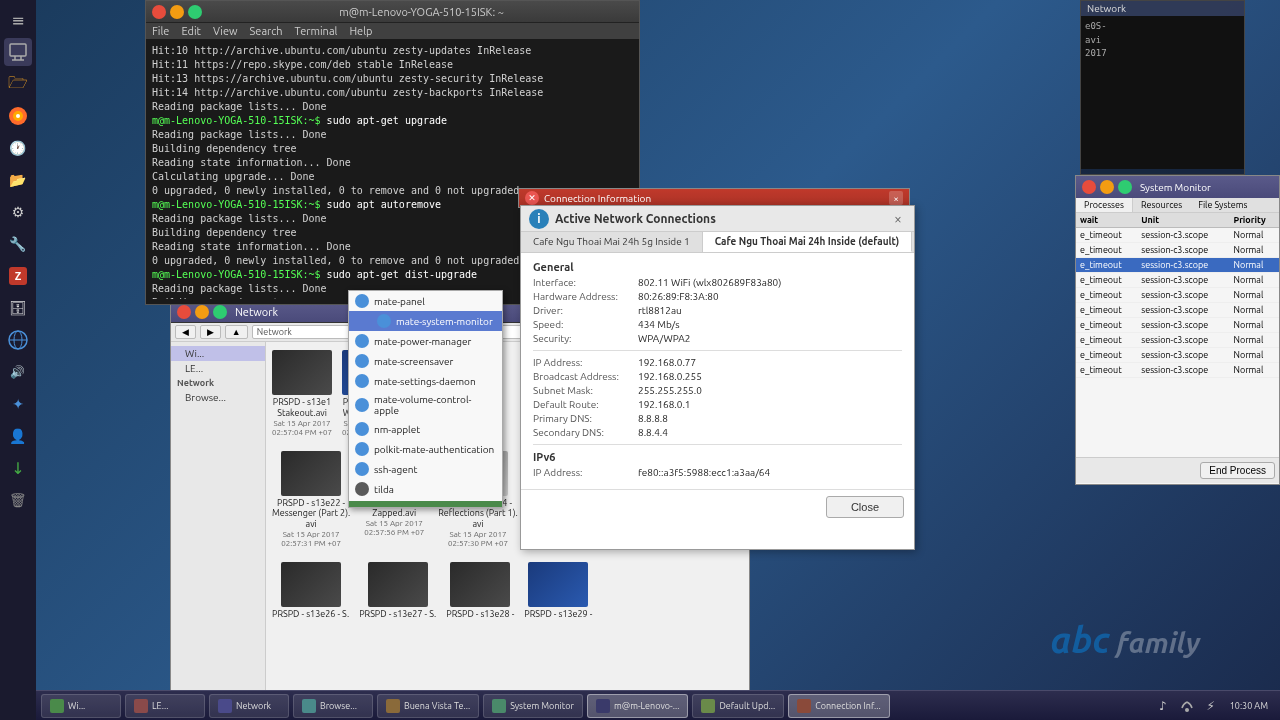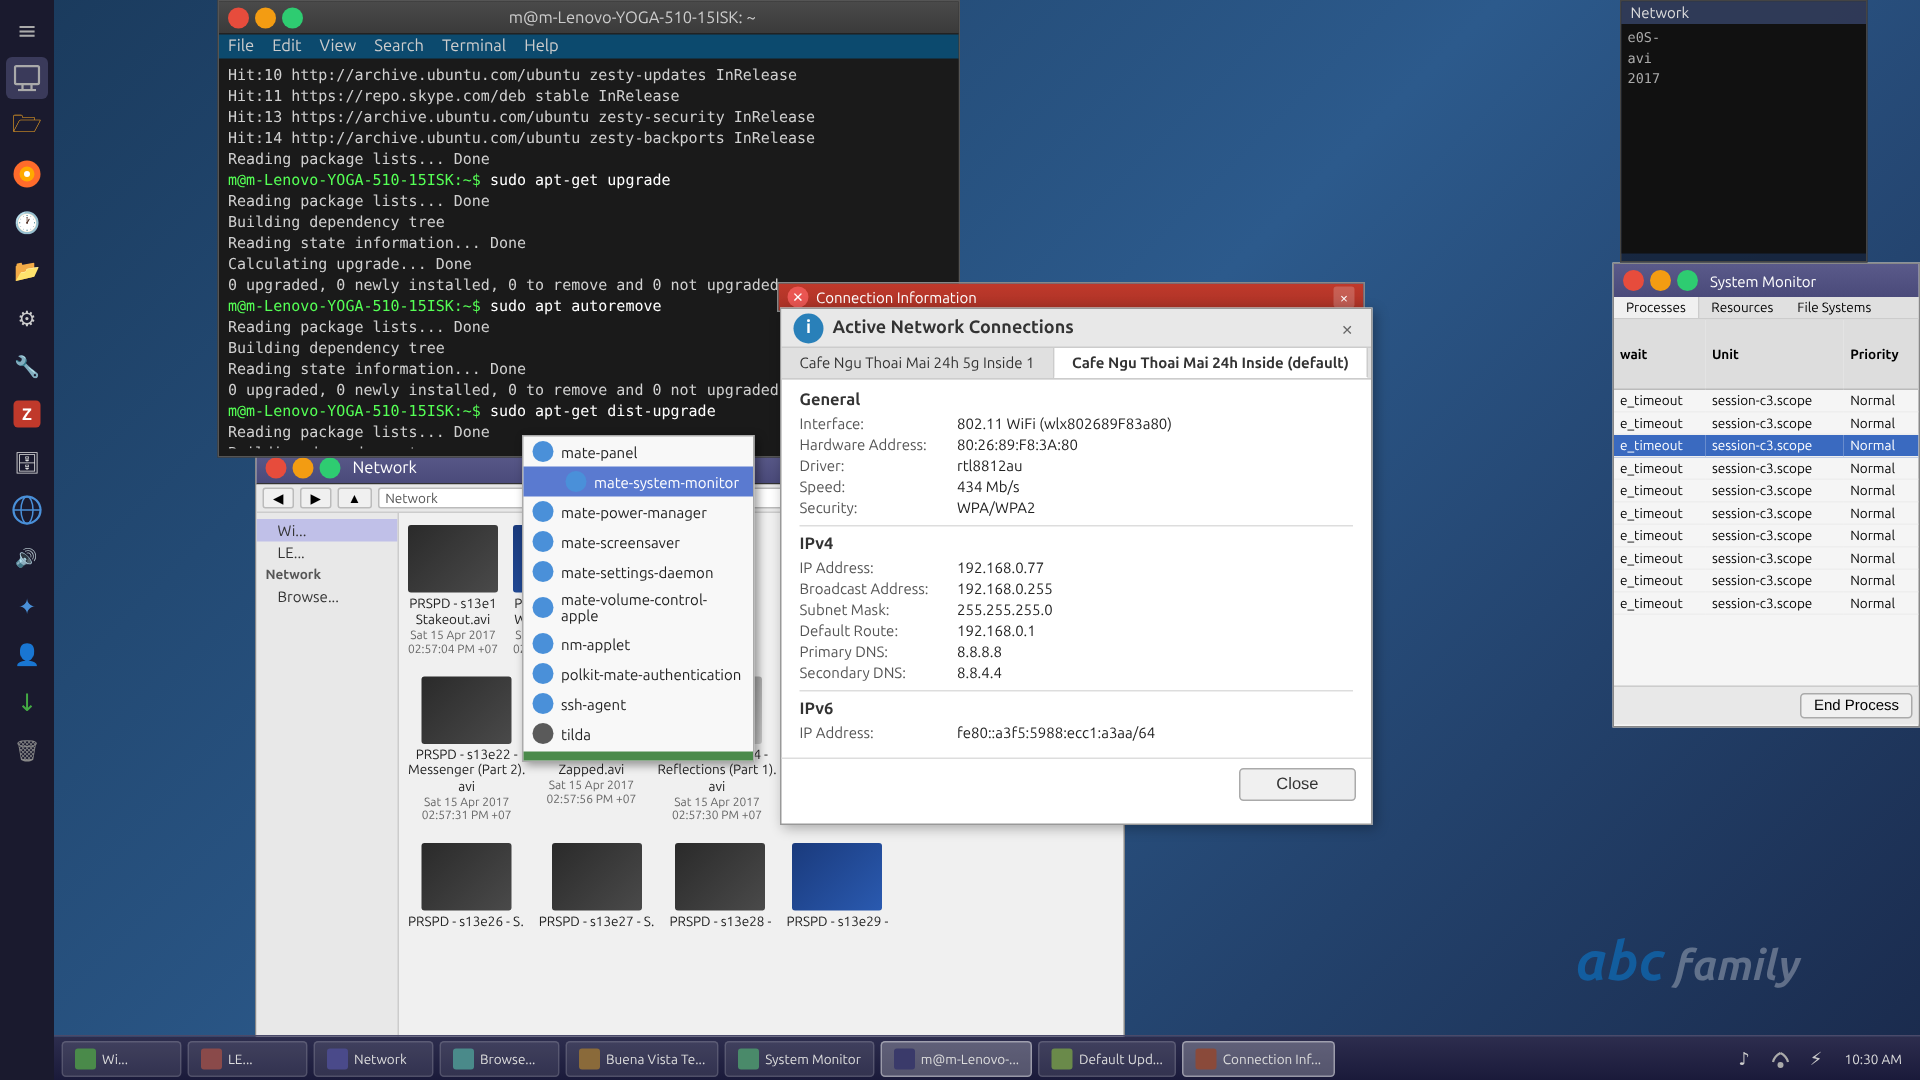--- a/index.html
+++ b/index.html
@@ -93,21 +93,21 @@
     .win-btn.close { background: #e74c3c; }
     .win-btn.minimize { background: #f39c12; }
     .win-btn.maximize { background: #2ecc71; }
     .terminal-title {
       color: #ccc;
       font-size: 11px;
       flex: 1;
       text-align: center;
     }
     .terminal-menubar {
-      background: #0c4a6e;
+      background: #404040;
       padding: 2px 6px;
       display: flex;
       gap: 12px;
       border-bottom: 1px solid #1a1a1a;
     }
     .terminal-menubar span {
       color: #ccc;
       font-size: 11px;
       cursor: pointer;
     }
@@ -217,21 +217,21 @@
       padding: 0 6px;
     }
     .sysmon-title { color: #fff; font-size: 10px; flex: 1; }
     .sysmon-table {
       width: 100%;
       font-size: 9px;
       border-collapse: collapse;
     }
     .sysmon-table th {
       background: #ddd;
-      padding: 18px 4px;
+      padding: 2px 4px;
       text-align: left;
       border-bottom: 1px solid #bbb;
       font-size: 9px;
     }
     .sysmon-table td {
       padding: 2px 4px;
       border-bottom: 1px solid #eee;
       font-size: 9px;
     }
     .sysmon-table tr.highlighted { background: #3a6ac0; color: #fff; }
@@ -813,21 +813,20 @@
       <div class="conn-row">
         <span class="conn-label">Speed:</span>
         <span class="conn-value">434 Mb/s</span>
       </div>
       <div class="conn-row">
         <span class="conn-label">Security:</span>
         <span class="conn-value">WPA/WPA2</span>
       </div>
       <hr class="conn-divider">
 
-      <div class="conn-section-title">IPv4</div>
       <div class="conn-row">
         <span class="conn-label">IP Address:</span>
         <span class="conn-value">192.168.0.77</span>
       </div>
       <div class="conn-row">
         <span class="conn-label">Broadcast Address:</span>
         <span class="conn-value">192.168.0.255</span>
       </div>
       <div class="conn-row">
         <span class="conn-label">Subnet Mask:</span>

